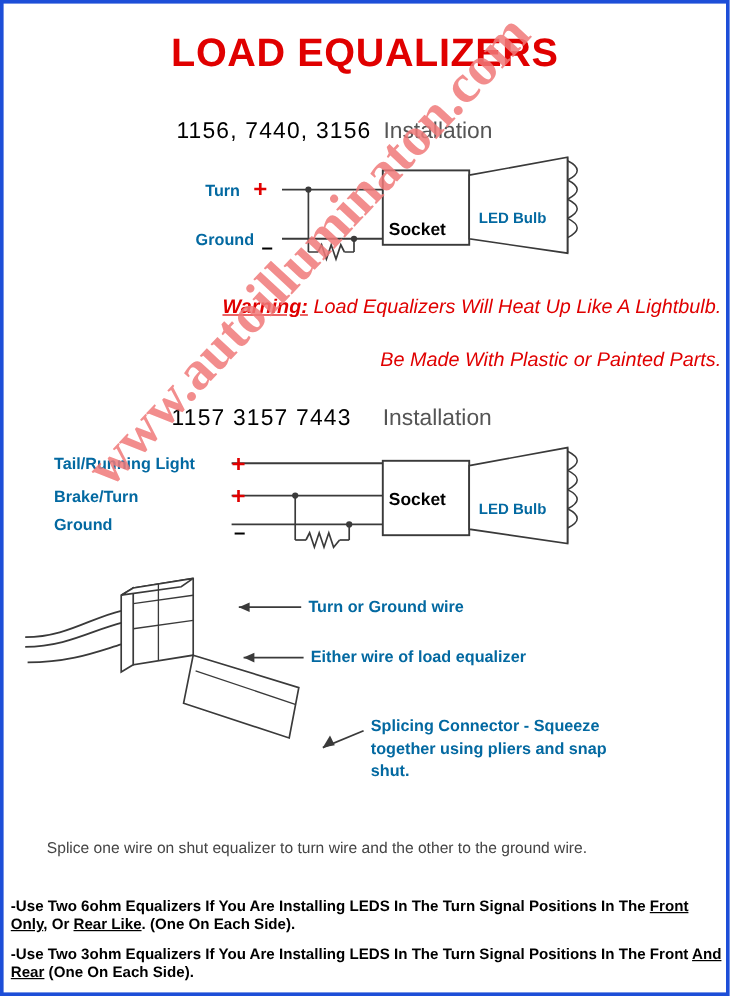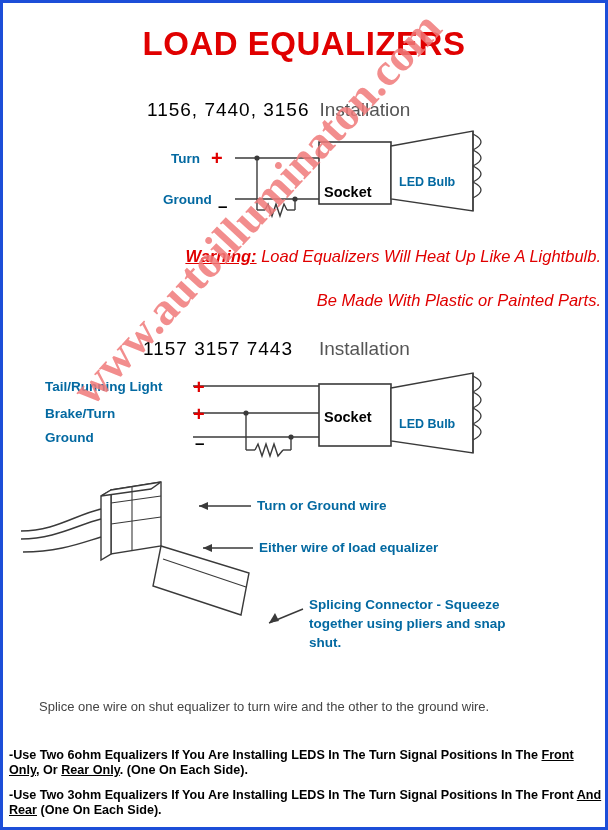--- a/index.html
+++ b/index.html
@@ -259,21 +259,21 @@
     <polygon points="266,620 276,618 272,610" fill="#3a3a3a"></polygon>
   </svg>
 
   <div class="dlabel" style="left:254px; top:495px;">Turn or Ground wire</div>
   <div class="dlabel" style="left:256px; top:537px;">Either wire of load equalizer</div>
   <div class="dlabel" style="left:306px; top:592px; width:230px; white-space:normal; line-height:19px;">Splicing Connector - Squeeze together using pliers and snap shut.</div>
 
   <div class="splice-note">Splice one wire on shut equalizer to turn wire and the other to the ground wire.</div>
 
   <div class="note" style="top:745px;">
-    <span>-</span><span>Use Two 6ohm Equalizers If You Are Installing LEDS  In The Turn Signal Positions In The </span><span class="u">Front Only</span><span>, Or </span><span class="u">Rear Only</span><span>. (One On Each Side).</span>
+    <span>-</span><span>Use Two 6ohm Equalizers If You Are Installing LEDS  In The Turn Signal Positions In The </span><span class="u">Front Only</span><span>, Or </span><span class="u">Rear Like</span><span>. (One On Each Side).</span>
   </div>
 
   <div class="note" style="top:785px;">
     <span>-</span><span>Use Two 3ohm Equalizers If You Are Installing LEDS In The Turn Signal Positions In The Front </span><span class="u">And</span><span> </span><span class="u">Rear</span><span> (One On Each Side).</span>
   </div>
 
   <div class="watermark">
     <div class="wm-text wm1">www.autoilluminaton.com</div>
   </div>
 

